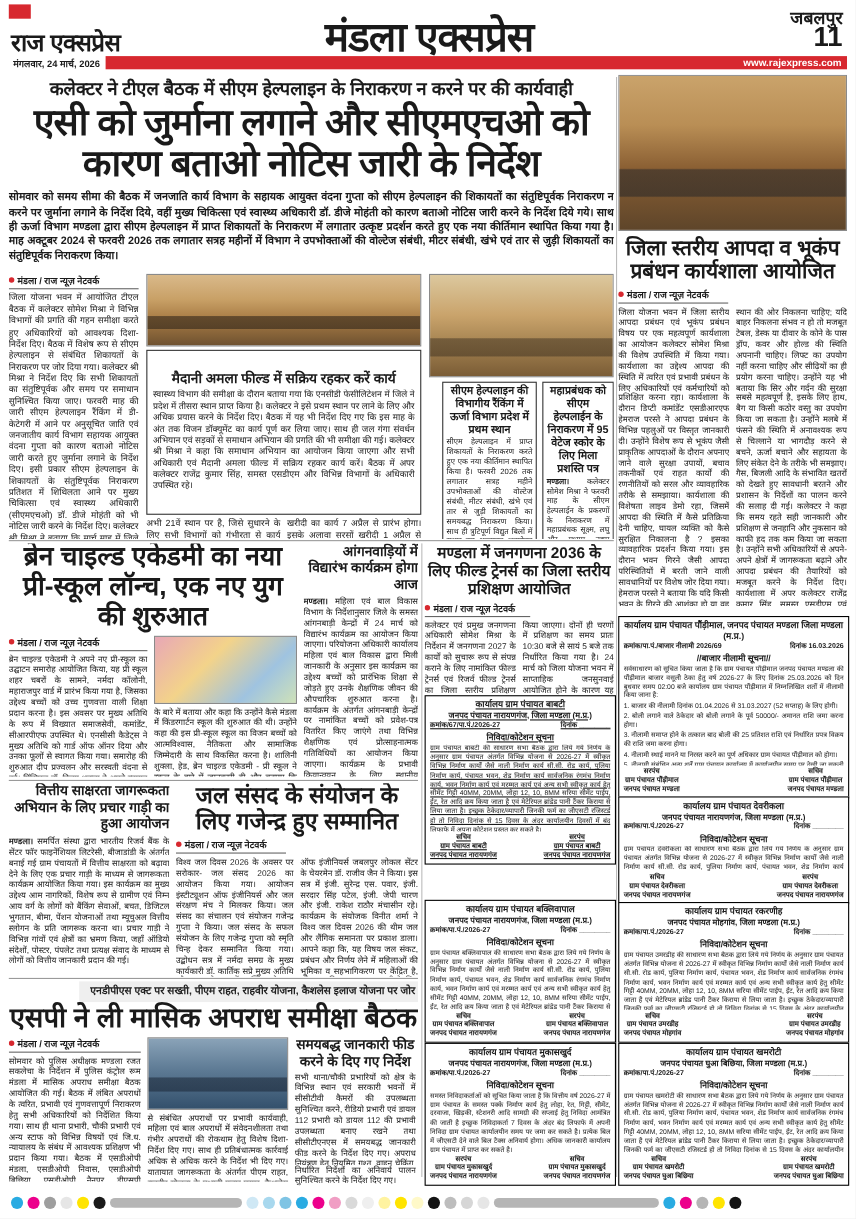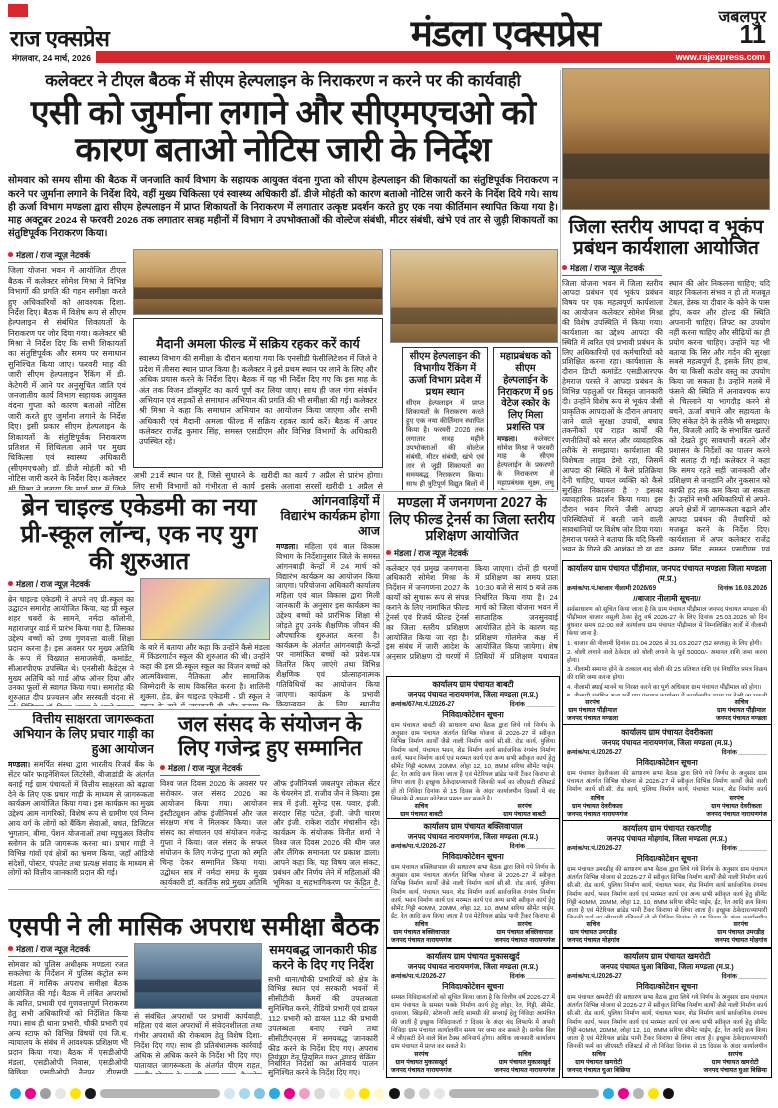--- a/index.html
+++ b/index.html
@@ -6,21 +6,21 @@
   html,body { margin:0; padding:0; background:#e9e9e9; }
   #page {
     position:relative; width:778px; height:1108px; margin:0 auto;
     background:#ffffff; overflow:hidden; color:var(--ink);
     font-family:"Liberation Sans","DejaVu Sans",sans-serif;
   }
   
   .mh-logobox { position:absolute; left:8px; top:4px; width:20px; height:13px; background:var(--red); }
   .mh-brand  { position:absolute; left:10px; top:22px; font-size:22px; font-weight:900; letter-spacing:-0.5px; }
   .mh-date   { position:absolute; left:12px; top:52px; font-size:8.5px; font-weight:700; }
-  .mh-center { position:absolute; left:180px; width:420px; top:6px; text-align:right; font-size:37px; font-weight:900; letter-spacing:-1px; }
+  .mh-center { position:absolute; left:180px; width:420px; top:6px; text-align:center; font-size:37px; font-weight:900; letter-spacing:-1px; }
   .mh-city   { position:absolute; right:12px; top:5px; font-size:16px; font-weight:800; text-align:right; }
   .mh-pageno { position:absolute; right:12px; top:20px; font-size:25px; font-weight:900; text-align:right; }
   .mh-redbar { position:absolute; left:96px; right:8px; top:51px; height:12px; background:var(--red); }
   .mh-redbar span { float:right; color:#fff; font-size:9px; font-weight:800; line-height:12px; padding-right:5px; }
   
   .body-sm { font-size:8px; line-height:1.3; text-align:justify; overflow:hidden; }
   .body-xs { font-size:7.6px; line-height:1.3; text-align:justify; overflow:hidden; }
   .byline { display:flex; align-items:center; gap:3px; font-size:8.4px; font-weight:800;
             padding-bottom:2px; border-bottom:1px solid #666; margin-bottom:3px; }
   .byline .dot { width:5px; height:5px; border-radius:50%; background:var(--red); flex:none; }
@@ -223,21 +223,21 @@
       </div>
     </div>
   </div>
 
   <div class="anganwadi">
     <h3>आंगनवाड़ियों में विद्यारंभ कार्यक्रम होगा आज</h3>
     <p class="body-xs" style="height:172px; margin:0;"><b>मण्डला।</b> <span>महिला एवं बाल विकास विभाग के निर्देशानुसार जिले के समस्त आंगनबाड़ी केन्द्रों में 24 मार्च को विद्यारंभ कार्यक्रम का आयोजन किया जाएगा। परियोजना अधिकारी कार्यालय महिला एवं बाल विकास द्वारा मिली जानकारी के अनुसार इस कार्यक्रम का उद्देश्य बच्चों को प्रारंभिक शिक्षा से जोड़ते हुए उनके शैक्षणिक जीवन की औपचारिक शुरुआत करना है। कार्यक्रम के अंतर्गत आंगनबाड़ी केन्द्रों पर नामांकित बच्चों को प्रवेश-पत्र वितरित किए जाएंगे तथा विभिन्न शैक्षणिक एवं प्रोत्साहनात्मक गतिविधियों का आयोजन किया जाएगा। कार्यक्रम के प्रभावी क्रियान्वयन के लिए स्थानीय जनप्रतिनिधियों एवं अभिभावकों की सहभागिता सुनिश्चित की जाएगी। स्थानीय स्तर पर सरपंच, वार्ड पार्षद आदि को विशेष रूप से आमंत्रित किया जावेगा। महिला एवं बाल विकास विभाग द्वारा सभी संबंधितों से अपील की गई है कि वे कार्यक्रम में सक्रिय भागीदारी निभाएं एवं बच्चों के उज्जवल भविष्य के निर्माण में सहयोग प्रदान करें।</span></p>
   </div>
 
   <div class="census">
-    <h2>मण्डला में जनगणना 2027 के लिए फील्ड ट्रेनर्स का जिला स्तरीय प्रशिक्षण आयोजित</h2>
+    <h2>मण्डला में जनगणना 2036 के लिए फील्ड ट्रेनर्स का जिला स्तरीय प्रशिक्षण आयोजित</h2>
     <div class="byline" style="width:96px;">
       <span class="dot"></span>
       <span>मंडला / राज न्यूज़ नेटवर्क</span>
     </div>
     <div class="two-col" style="height:116px;">
       <div class="body-xs">कलेक्टर एवं प्रमुख जनगणना अधिकारी सोमेश मिश्रा के निर्देशन में जनगणना 2027 के कार्यों को सुचारू रूप से संपन्न कराने के लिए नामांकित फील्ड ट्रेनर्स एवं रिजर्व फील्ड ट्रेनर्स का जिला स्तरीय प्रशिक्षण आयोजित किया जा रहा है। इस संबंध में जारी आदेश के अनुसार प्रशिक्षण दो चरणों में तीन दिवसीय कार्यक्रम के रूप में जिला योजना सभाकक्ष में संपन्न होगा। प्रथम चरण का प्रशिक्षण 24 मार्च से 26 मार्च तक तथा द्वितीय चरण का प्रशिक्षण 28 मार्च से 30 मार्च तक आयोजित</div>
       <div class="body-xs">किया जाएगा। दोनों ही चरणों में प्रशिक्षण का समय प्रातः 10:30 बजे से सायं 5 बजे तक निर्धारित किया गया है। 24 मार्च को जिला योजना भवन में साप्ताहिक जनसुनवाई आयोजित होने के कारण यह प्रशिक्षण गोलमेज कक्ष में आयोजित किया जायेगा। शेष तिथियों में प्रशिक्षण यथावत जिला योजना भवन में जारी रहेगा। प्रशिक्षण में जिले के विभिन्न शासकीय विद्यालयों एवं महाविद्यालयों के प्राचार्य, सहायक प्राध्यापक, व्याख्याता एवं शिक्षकगण को फील्ड ट्रेनर एवं रिजर्व फील्ड ट्रेनर के रूप में शामिल किया गया है।</div>
     </div>
   </div>
 
@@ -254,20 +254,21 @@
     </div>
     <div class="two-col" style="height:112px;">
       <div class="body-xs">विश्व जल दिवस 2026 के अवसर पर सरोकार- जल संसद 2026 का आयोजन किया गया। आयोजन इंस्टीट्यूशन ऑफ इंजीनियर्स और जल संरक्षण मंच ने मिलकर किया। जल संसद का संचालन एवं संयोजन गजेन्द्र गुप्ता ने किया। जल संसद के सफल संयोजन के लिए गजेन्द्र गुप्ता को स्मृति चिन्ह देकर सम्मानित किया गया। उद्बोधन सत्र में नर्मदा समग्र के मुख्य कार्यकारी डॉ. कार्तिक सप्रे मुख्य अतिथि और वक्ता के रूप में उपस्थित रहे। सत्र की अध्यक्षता इंस्टीट्यूशन</div>
       <div class="body-xs">ऑफ इंजीनियर्स जबलपुर लोकल सेंटर के चेयरमेन डॉ. राजीव जैन ने किया। इस सत्र में इंजी. सुरेन्द्र एस. पवार, इंजी. सरदार सिंह पटेल, इंजी. जेपी चारण और इंजी. राकेश राठौर मंचासीन रहे। कार्यक्रम के संयोजक विनीत शर्मा ने विश्व जल दिवस 2026 की थीम जल और लैंगिक समानता पर प्रकाश डाला। आपने कहा कि, यह विषय जल संकट, प्रबंधन और निर्णय लेने में महिलाओं की भूमिका व सहभागिकरण पर केंद्रित है, जो सतत विकास लक्ष्य 6 (सभी के लिए स्वच्छ जल) की प्राप्ति में मदद करता है।</div>
     </div>
   </div>
 
   <div class="sp-story">
     <div class="sp-strip">
       <span class="sp-tag">बैठक</span>
+      <span class="sp-kicker">एनडीपीएस एक्ट पर सख्ती, पीएम राहत, राहवीर योजना, कैशलेस इलाज योजना पर जोर</span>
     </div>
     <h2>एसपी ने ली मासिक अपराध समीक्षा बैठक</h2>
     <div class="sp-cols">
       <div class="sp-c1">
         <div class="byline">
           <span class="dot"></span>
           <span>मंडला / राज न्यूज़ नेटवर्क</span>
         </div>
         <p class="body-xs" style="height:114px; margin:0;">सोमवार को पुलिस अधीक्षक मण्डला रजत सकलेचा के निर्देशन में पुलिस कंट्रोल रूम मंडला में मासिक अपराध समीक्षा बैठक आयोजित की गई। बैठक में लंबित अपराधों के त्वरित, प्रभावी एवं गुणवत्तापूर्ण निराकरण हेतु सभी अधिकारियों को निर्देशित किया गया। साथ ही थाना प्रभारी, चौकी प्रभारी एवं अन्य स्टाफ को विभिन्न विषयों एवं जि.ध. न्यायालय के संबंध में आवश्यक प्रशिक्षण भी प्रदान किया गया। बैठक में एसडीओपी मंडला, एसडीओपी निवास, एसडीओपी बिछिया, एसडीओपी नैनपुर, डीएसपी (एलआर), सभी थाना/चौकी प्रभारी, रक्षित निरीक्षक सहित अन्य अधिकारी-कर्मचारी उपस्थित रहे। पुलिस अधीक्षक द्वारा अधिकारियों को एनडीपीएस एक्ट</p>
       </div>
@@ -276,21 +277,21 @@
         <p class="body-xs" style="height:62px; margin:3px 0 0 0;">से संबंधित अपराधों पर प्रभावी कार्यवाही, महिला एवं बाल अपराधों में संवेदनशीलता तथा गंभीर अपराधों की रोकथाम हेतु विशेष दिशा-निर्देश दिए गए। साथ ही प्रतिबंधात्मक कार्रवाई अधिक से अधिक करने के निर्देश भी दिए गए। यातायात जागरूकता के अंतर्गत पीएम राहत, राहवीर योजना के प्रभावी प्रचार-प्रसार, कैशलेस इलाज सुविधा के बारे में आमजन को जागरूक करने तथा इसके बेहतर क्रियान्वयन के लिए निर्देशित किया गया। माइक्रोबीट अधिकारियों को</p>
       </div>
       <div class="sp-c3 sp-sub">
         <h4>समयबद्ध जानकारी फीड करने के दिए गए निर्देश</h4>
         <p class="body-xs" style="height:84px; margin:0;">सभी थाना/चौकी प्रभारियों को क्षेत्र के विभिन्न स्थान एवं सरकारी भवनों में सीसीटीवी कैमरों की उपलब्धता सुनिश्चित करने, रीडियो प्रभारी एवं डायल 112 प्रभारी को डायल 112 की प्रभावी उपलब्धता बनाए रखने तथा सीसीटीएनएस में समयबद्ध जानकारी फीड करने के निर्देश दिए गए। अपराध नियंत्रण हेतु नियमित गश्त, वाहन चेकिंग, निगरानी बदमाशों पर सतत कार्रवाई एवं ग्रामीण क्षेत्रों में सामुदायिक पुलिसिंग को सुदृढ़ करने पर विशेष बल दिया गया।</p>
         <p class="body-xs foot" style="margin:0;">निर्धारित निर्देशों का अनिवार्य पालन सुनिश्चित करने के निर्देश दिए गए।</p>
       </div>
     </div>
   </div>
 
-  <div class="notice" style="left:386px; top:676px; width:164px; height:146px;">
+  <div class="notice" style="left:386px; top:632px; width:164px; height:146px;text-decoration:underline;">
     <div class="office">कार्यालय ग्राम पंचायत बाबटी</div>
     <div class="janpad">जनपद पंचायत नारायणगंज, जिला मण्डला (म.प्र.)</div>
     <div class="refrow">
       <span>क्रमांक/67/पा.पं./2026-27</span>
       <span>दिनांक ________</span>
     </div>
     <div class="ntitle">निविदा/कोटेशन सूचना</div>
     <div class="nbody">ग्राम पंचायत बाबटी की साधारण सभा बैठक द्वारा लिये गये निर्णय के अनुसार ग्राम पंचायत अंतर्गत विभिन्न योजना से 2026-27 में स्वीकृत विभिन्न निर्माण कार्यों जैसे नाली निर्माण कार्य सी.सी. रोड कार्य, पुलिया निर्माण कार्य, पंचायत भवन, शेड निर्माण कार्य सार्वजनिक रंगमंच निर्माण कार्य, भवन निर्माण कार्य एवं मरम्मत कार्य एवं अन्य सभी स्वीकृत कार्य हेतु सीमेंट गिट्टी 40MM, 20MM, लोहा 12, 10, 8MM सरिया सीमेंट पाईप, ईंट, रेत आदि क्रय किया जाता है एवं मेटेरियल ब्रांडेड पानी टैंकर किराया से लिया जाता है। इच्छुक ठेकेदार/व्यापारी जिनकी फर्म का जीएसटी रजिस्टर्ड हो तो निविदा दिनांक से 15 दिवस के अंदर कार्यालयीन दिवसों में बंद लिफाफे में अपना कोटेशन प्रस्तुत कर सकते है।</div>
     <div class="signs">
       <div class="sign">

